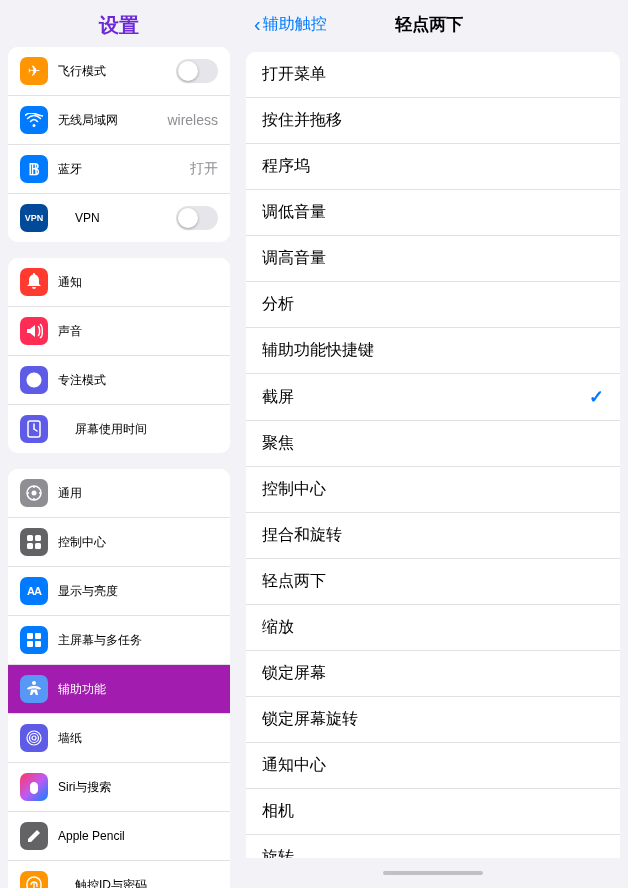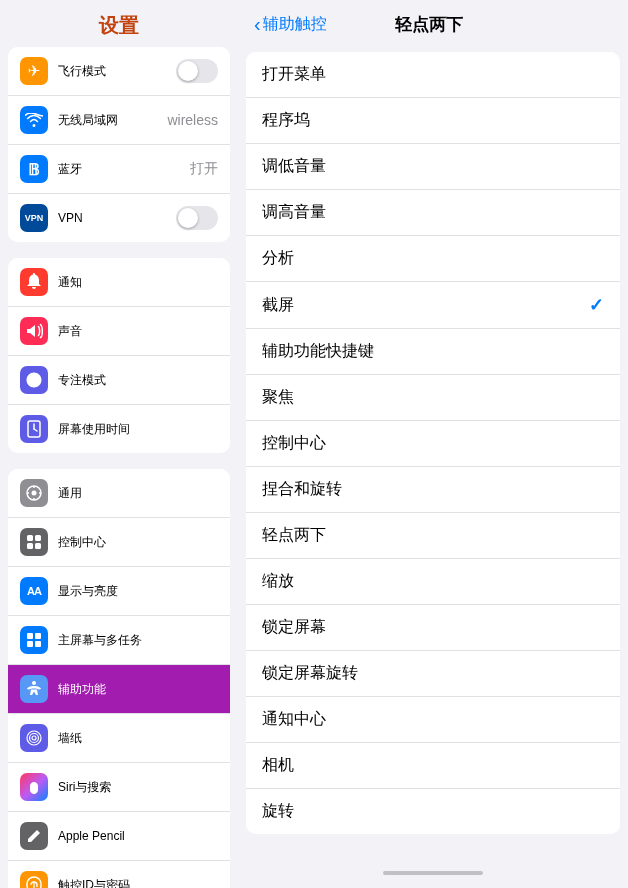--- a/index.html
+++ b/index.html
@@ -23,21 +23,21 @@
     
     .sidebar {
       width: 238px;
       background: #f2f2f7;
       overflow-y: auto;
       flex-shrink: 0;
     }
     .sidebar-header {
       font-size: 20px;
       font-weight: 600;
-      color: #c2410c;
+      color: #6d28d9;
       padding: 12px 16px 8px;
       text-align: center;
     }
 
     .sidebar-group {
       background: #fff;
       border-radius: 10px;
       margin: 0 8px 16px;
       overflow: hidden;
     }
@@ -46,20 +46,21 @@
       display: flex;
       align-items: center;
       padding: 10px 12px;
       border-bottom: 0.5px solid #e0e0e5;
       background: #fff;
       cursor: pointer;
       min-height: 44px;
     }
     .sidebar-item:last-child {
       border-bottom: none;
+      gap: 17px;
     }
     .sidebar-item.active {
       background: #a21caf;
     }
     .sidebar-item.active .item-label {
       color: #fff;
     }
 
     .item-icon {
       width: 28px;
@@ -393,39 +394,42 @@
       <div class="right-header-title">轻点两下</div>
       <div class="right-header-spacer"></div>
     </div>
 
     <div class="right-list">
       <div class="right-group" id="right-items-container">
       <div class="right-item">
             <span class="right-item-label">打开菜单</span>
           </div>
           <div class="right-item">
+            <span class="right-item-label">按住并拖移</span>
+          </div>
+          <div class="right-item">
             <span class="right-item-label">程序坞</span>
           </div>
           <div class="right-item">
             <span class="right-item-label">调低音量</span>
           </div>
           <div class="right-item">
             <span class="right-item-label">调高音量</span>
           </div>
           <div class="right-item">
             <span class="right-item-label">分析</span>
+          </div>
+          <div class="right-item">
+            <span class="right-item-label">辅助功能快捷键</span>
           </div>
           <div class="right-item">
             <span class="right-item-label">截屏</span>
             <span class="checkmark">✓</span>
           </div>
           <div class="right-item">
-            <span class="right-item-label">辅助功能快捷键</span>
-          </div>
-          <div class="right-item">
             <span class="right-item-label">聚焦</span>
           </div>
           <div class="right-item">
             <span class="right-item-label">控制中心</span>
           </div>
           <div class="right-item">
             <span class="right-item-label">捏合和旋转</span>
           </div>
           <div class="right-item">
             <span class="right-item-label">轻点两下</span>

